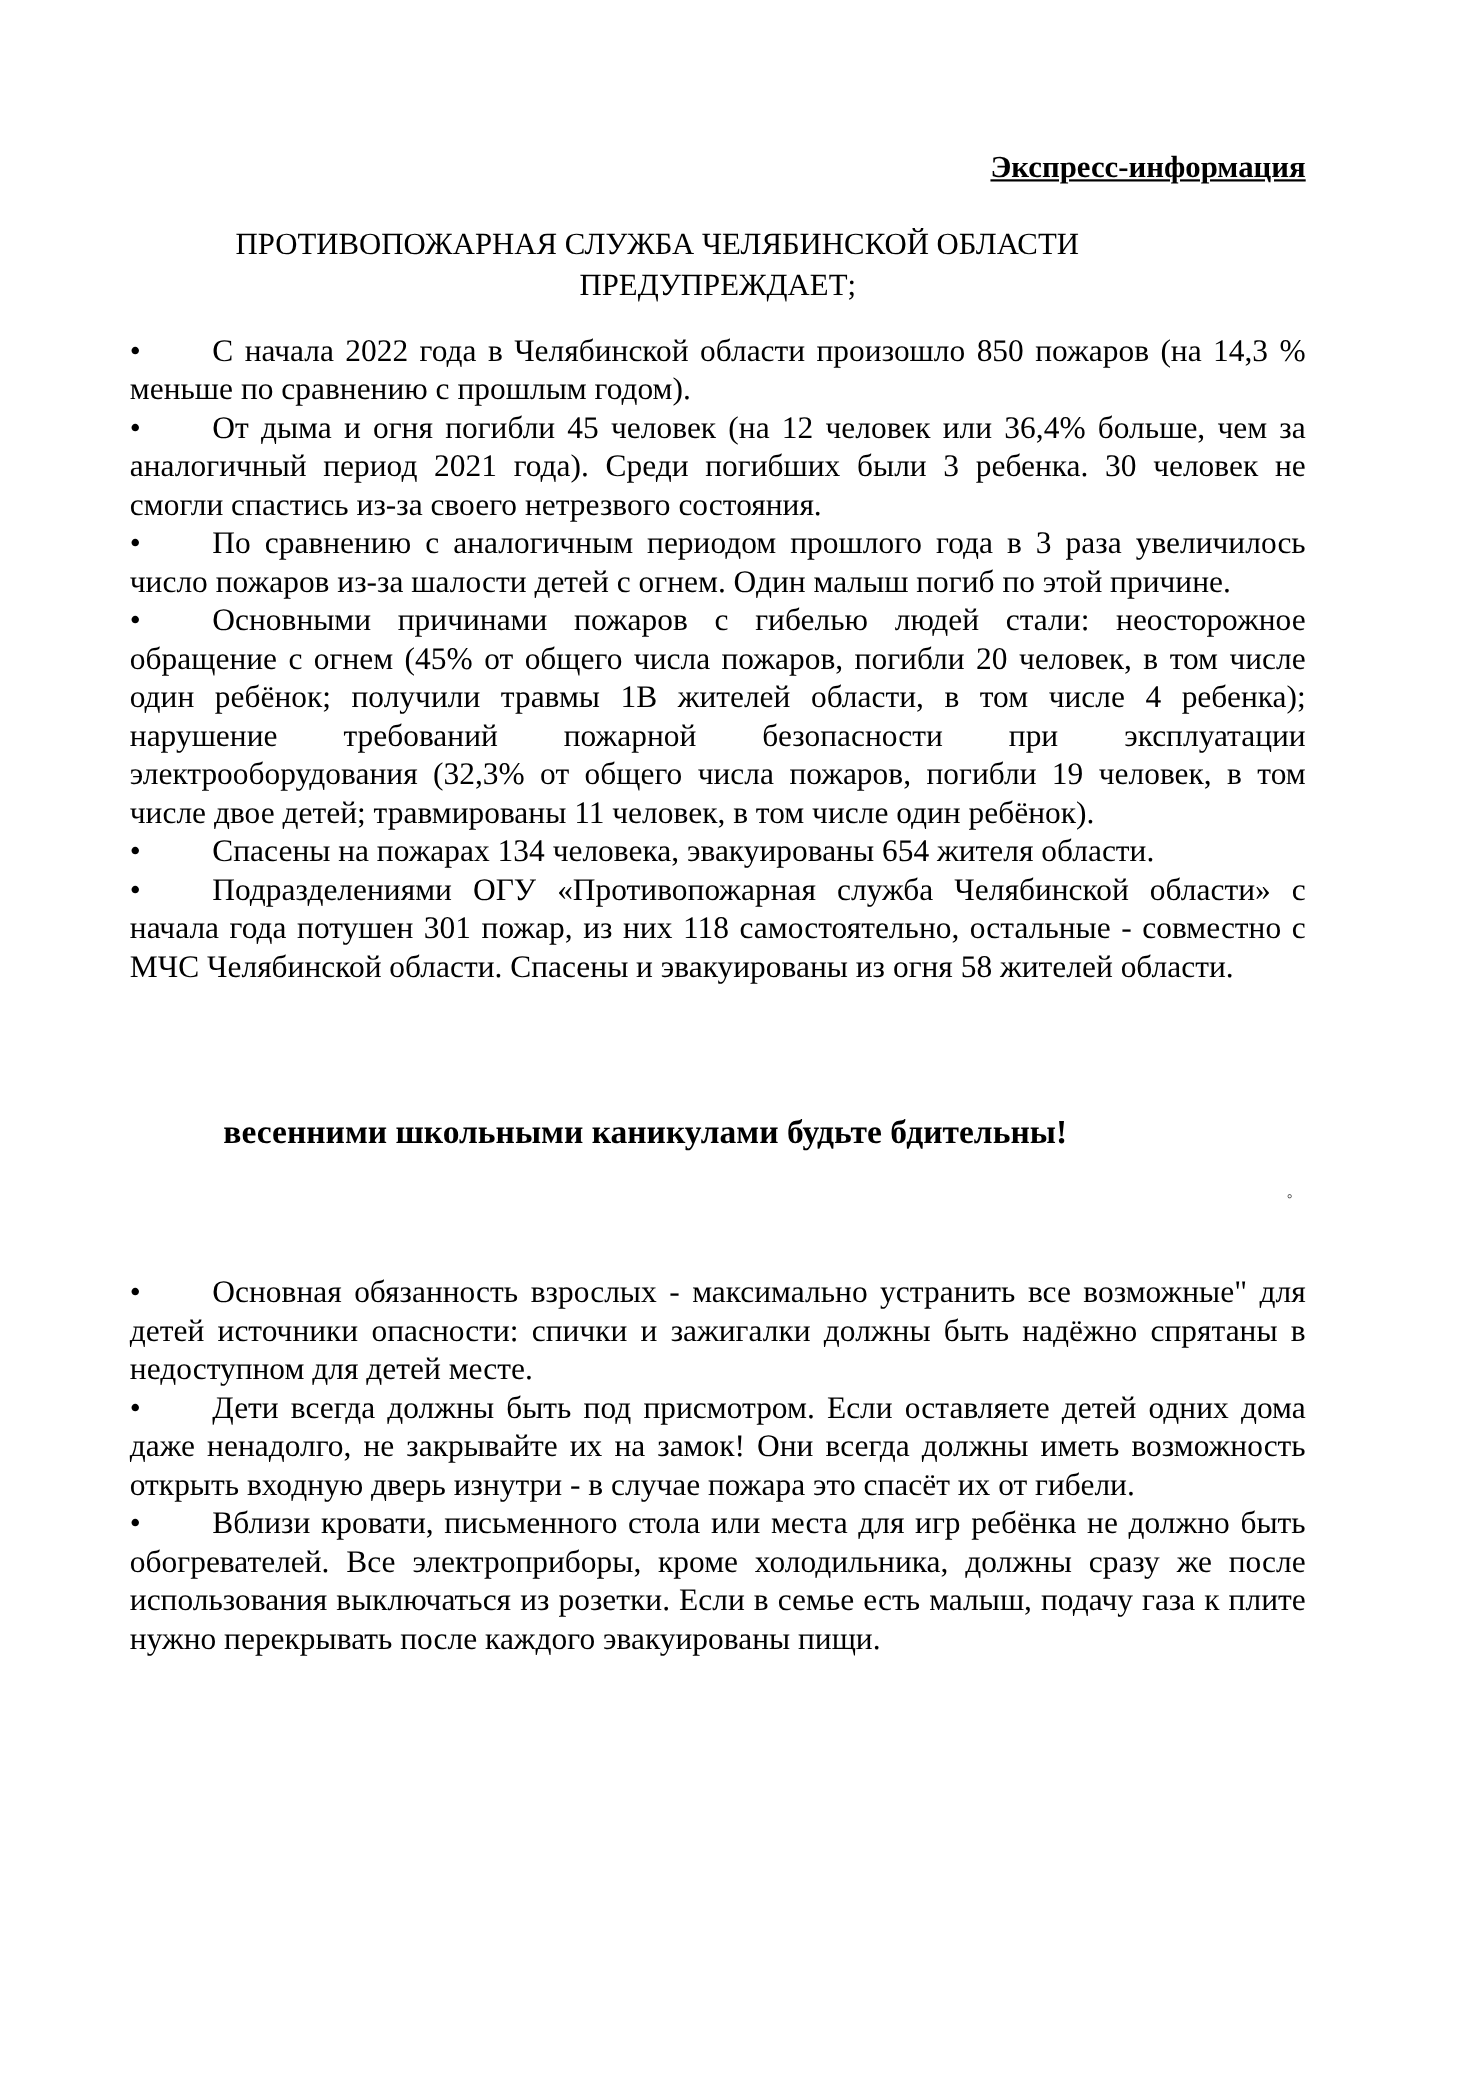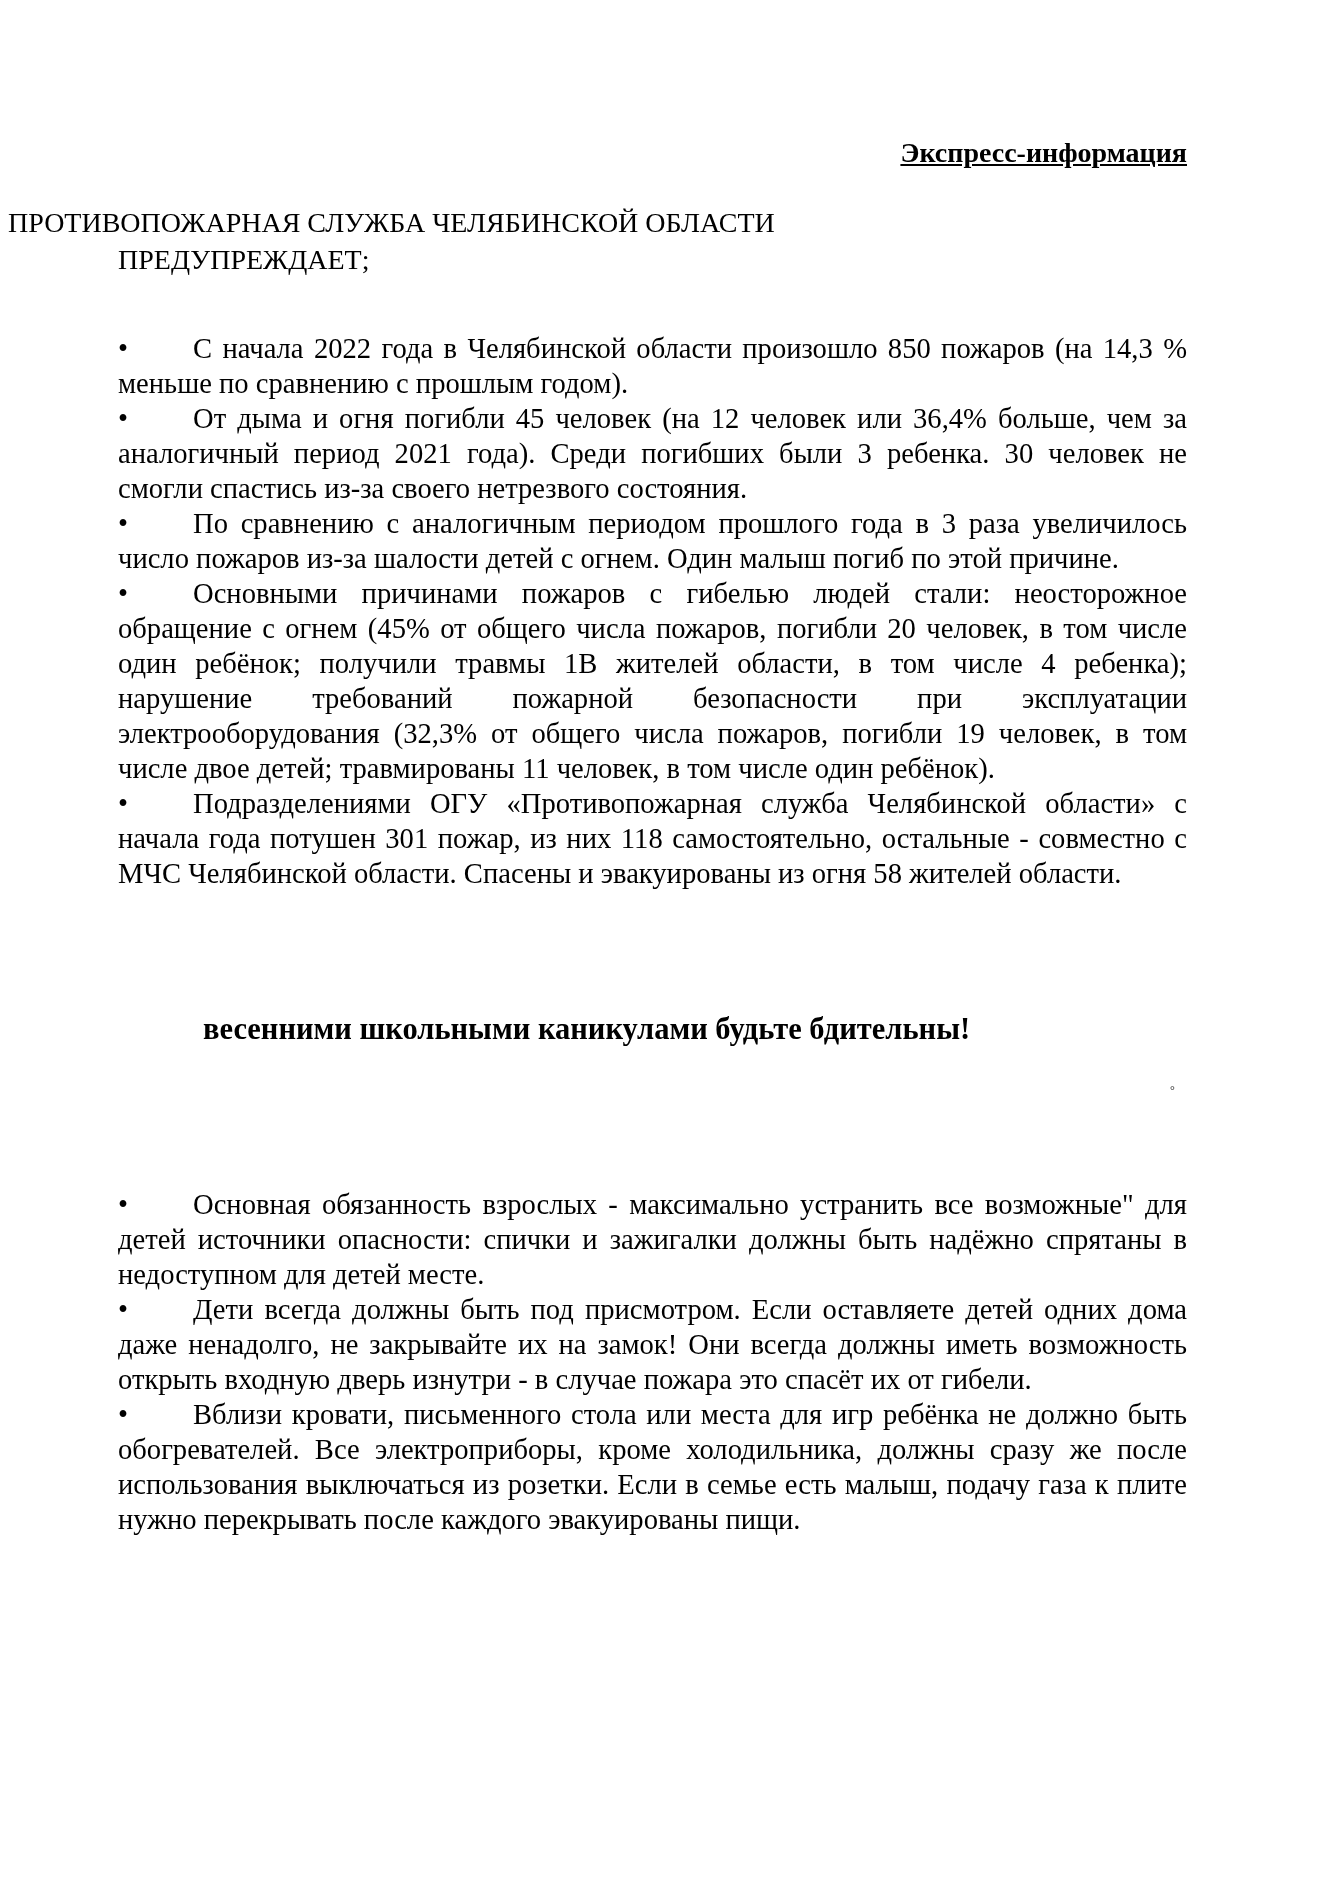--- a/index.html
+++ b/index.html
@@ -29,38 +29,38 @@
     font-weight: bold;
     line-height: 34px;
     white-space: nowrap;
     text-decoration: underline;
   }
   .org-title {
     position: absolute;
     left: 0;
     width: 1069px;
     top: 204px;
+    text-align: center;
     font-size: 28px;
     line-height: 37px;
   }
   .org-title .line {
     display: block;
     white-space: nowrap;
   }
   .org-title .line-1 {
     margin-left: -110px;
     margin-right: 0;
   }
   .block {
     position: absolute;
     left: 0;
     width: 1069px;
     font-size: 28.6px;
     line-height: 35px;
-    margin-top: 29px;
   }
   .block-1 { top: 302px; }
   .block-2 { top: 1158px; }
   .para {
     text-align: justify;
     margin: 0;
     position: relative;
   }
   .para .bullet {
     display: inline-block;
@@ -98,20 +98,21 @@
   <div class="org-title">
     <span class="line line-1">ПРОТИВОПОЖАРНАЯ СЛУЖБА ЧЕЛЯБИНСКОЙ ОБЛАСТИ</span>
     <span class="line line-2">ПРЕДУПРЕЖДАЕТ;</span>
   </div>
 
   <div class="block block-1">
     <p class="para"><span class="bullet">•</span><span>С начала 2022 года в Челябинской области произошло 850 пожаров (на 14,3 % меньше по сравнению с прошлым годом).</span></p>
     <p class="para"><span class="bullet">•</span><span>От дыма и огня погибли 45 человек (на 12 человек или 36,4% больше, чем за аналогичный период 2021 года). Среди погибших были 3 ребенка. 30 человек не смогли спастись из-за своего нетрезвого состояния.</span></p>
     <p class="para"><span class="bullet">•</span><span>По сравнению с аналогичным периодом прошлого года в 3 раза увеличилось число пожаров из-за шалости детей с огнем. Один малыш погиб по этой причине.</span></p>
     <p class="para"><span class="bullet">•</span><span>Основными причинами пожаров с гибелью людей стали: неосторожное обращение с огнем (45% от общего числа пожаров, погибли 20 человек, в том числе один ребёнок; получили травмы 1В жителей области, в том числе 4 ребенка); нарушение требований пожарной безопасности при эксплуатации электрооборудования (32,3% от общего числа пожаров, погибли 19 человек, в том числе двое детей; травмированы 11 человек, в том числе один ребёнок).</span></p>
+    <p class="para"><span class="bullet">•</span><span>Спасены на пожарах 134 человека, эвакуированы 654 жителя области.</span></p>
     <p class="para"><span class="bullet">•</span><span>Подразделениями ОГУ «Противопожарная служба Челябинской области» с начала года потушен 301 пожар, из них 118 самостоятельно, остальные - совместно с МЧС Челябинской области. Спасены и эвакуированы из огня 58 жителей области.</span></p>
   </div>
 
   <div class="alert-heading">
     <span class="line">весенними школьными каникулами будьте бдительны!</span>
   </div>
 
   <div class="block block-2">
     <p class="para"><span class="bullet">•</span><span>Основная обязанность взрослых - максимально устранить все возможные" для детей источники опасности: спички и зажигалки должны быть надёжно спрятаны в недоступном для детей месте.</span></p>
     <p class="para"><span class="bullet">•</span><span>Дети всегда должны быть под присмотром. Если оставляете детей одних дома даже ненадолго, не закрывайте их на замок! Они всегда должны иметь возможность открыть входную дверь изнутри - в случае пожара это спасёт их от гибели.</span></p>

